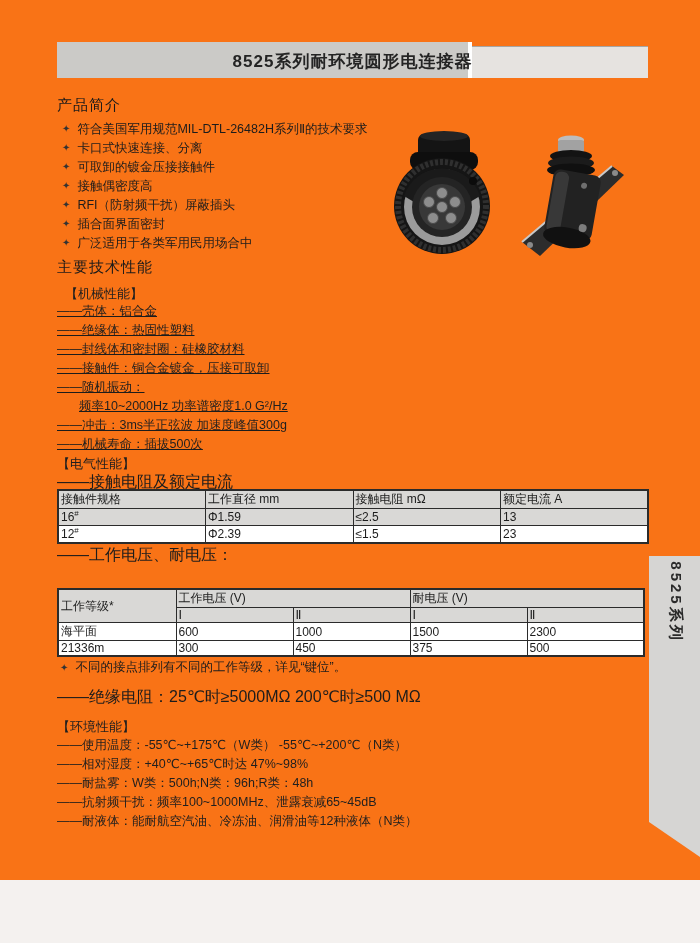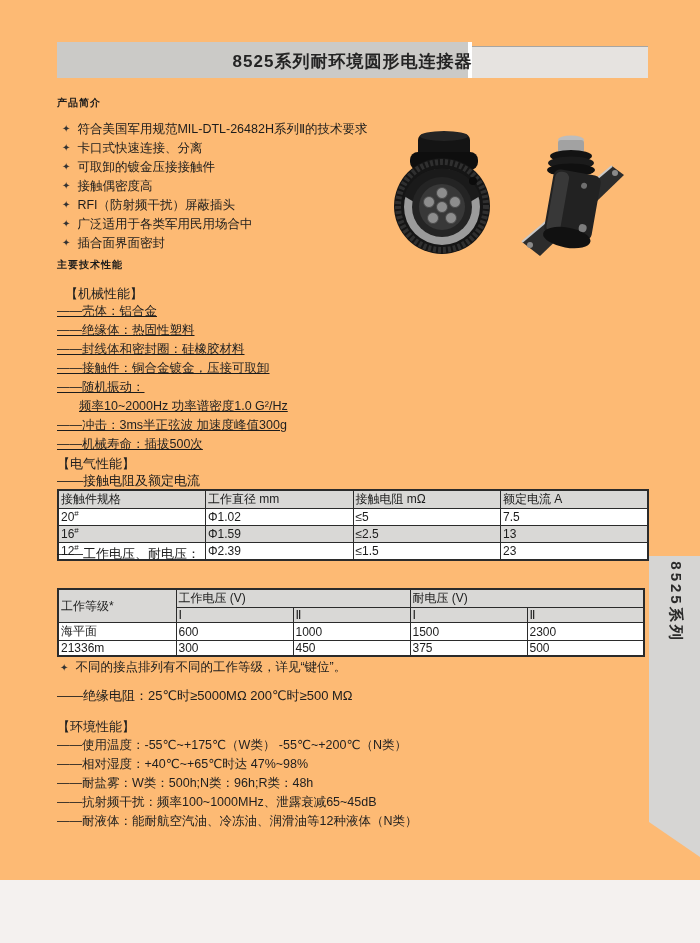--- a/index.html
+++ b/index.html
@@ -1,32 +1,32 @@
 <!DOCTYPE html>
 <html><head>
 <meta charset="utf-8">
 <style>
   * { margin:0; padding:0; box-sizing:border-box; }
   html,body { width:700px; height:943px; background:#ffffff; }
   body { font-family:"Liberation Sans","DejaVu Sans",sans-serif; color:#1c1c1c; position:relative; overflow:hidden; }
 
-  #page { position:absolute; inset:0; background:#fdba74; }
+  #page { position:absolute; inset:0; background:#f97316; }
 
   
   .footer-strip { position:absolute; left:0; top:880px; width:700px; height:63px; background:#f4f1ef; }
 
   
   .title-bar { position:absolute; left:57px; top:42px; width:591px; height:36px; display:flex; }
   .title-bar .seg-dark { width:411px; height:36px; background:#cbcac7; }
   .title-bar .seg-gap { width:4px; height:36px; background:#ffffff; }
   .title-bar .seg-light { flex:1; height:32px; margin-top:4px; background:#e6e3e0; border-top:1px solid #a7a5a2; }
   .title-bar .title-text { position:absolute; left:0; top:8px; width:100%; text-align:center; font-size:17px; font-weight:bold; letter-spacing:1px; color:#242424; }
 
   
-  .h-section { position:absolute; left:57px; font-size:10px; font-weight:bold; color:#1a1a1a; letter-spacing:1px; }
+  .h-section { position:absolute; left:57px; font-size:15px; font-weight:normal; color:#1a1a1a; letter-spacing:1px; }
   .h-sub { position:absolute; left:57px; font-size:13px; color:#1f1f1f; }
 
   
   .intro-list { position:absolute; left:62px; top:119px; width:360px; }
   .intro-item { height:19px; font-size:12.5px; line-height:19px; white-space:nowrap; }
   .intro-item .star { font-size:10px; margin-right:7px; color:#333; vertical-align:0.5px; }
 
   
   .line-list { position:absolute; left:57px; width:560px; }
   .line-list .line { height:19px; line-height:19px; font-size:12.5px; white-space:nowrap; color:#1f1f1f; }
@@ -37,21 +37,21 @@
   table, td, th { border:1px solid #2b2b2b; }
   table { border:2px solid #2b2b2b; }
   td, th { font-size:12px; font-weight:normal; text-align:left; vertical-align:middle; height:17px; padding:0 2px; color:#1c1c1c; }
   .cell-gray { background:#d9d8d6; }
   sup { font-size:8px; vertical-align:super; line-height:0; }
 
   #contact-table { top:489px; width:592px; }
   #voltage-table { top:588px; width:588px; }
   #voltage-table td { height:15px; }
 
-  .caption { position:absolute; left:57px; font-size:13px; white-space:nowrap; }
+  .caption { position:absolute; left:57px; font-size:16px; white-space:nowrap; }
 
   .note-line { position:absolute; left:60px; top:659px; font-size:12.5px; white-space:nowrap; }
   .note-line .star { font-size:10px; margin-right:7px; color:#333; }
 
   
   .side-tab { position:absolute; left:649px; top:556px; width:51px; height:301px; background:#d6d5d3;
               clip-path:polygon(0 0, 100% 0, 100% 100%, 0 266px); }
   .side-tab .label { position:absolute; top:46px; left:50%; transform:translate(-50%,-50%) rotate(90deg); transform-origin:center;
                      white-space:nowrap; font-size:15px; font-weight:600; letter-spacing:3px; color:#2a2a2a; }
 
@@ -71,22 +71,22 @@
   </div>
 
   <div class="h-section" style="top:96px;">产品简介</div>
 
   <div class="intro-list">
     <div class="intro-item"><span class="star">✦</span><span>符合美国军用规范MIL-DTL-26482H系列Ⅱ的技术要求</span></div>
     <div class="intro-item"><span class="star">✦</span><span>卡口式快速连接、分离</span></div>
     <div class="intro-item"><span class="star">✦</span><span>可取卸的镀金压接接触件</span></div>
     <div class="intro-item"><span class="star">✦</span><span>接触偶密度高</span></div>
     <div class="intro-item"><span class="star">✦</span><span>RFI（防射频干扰）屏蔽插头</span></div>
+    <div class="intro-item"><span class="star">✦</span><span>插合面界面密封</span></div>
     <div class="intro-item"><span class="star">✦</span><span>广泛适用于各类军用民用场合中</span></div>
-    <div class="intro-item"><span class="star">✦</span><span>插合面界面密封</span></div>
   </div>
 
   <svg class="photos" viewBox="0 0 280 132">
 
     <g>
       <rect x="46" y="6" width="52" height="24" rx="6" fill="#141414"></rect>
       <ellipse cx="72" cy="8" rx="24" ry="5" fill="#242424"></ellipse>
       <rect x="38" y="24" width="68" height="18" rx="8" fill="#0e0e0e"></rect>
       <circle cx="70" cy="78" r="48" fill="#151515"></circle>
       <circle cx="70" cy="78" r="44" fill="none" stroke="#2f2f2f" stroke-width="6" stroke-dasharray="3 2"></circle>
@@ -141,26 +141,20 @@
   <div class="caption" style="top:472px;">——接触电阻及额定电流</div>
 
   <table id="contact-table">
     <tbody>
         <tr>
       <th class="cell-gray">接触件规格</th>
       <th class="cell-gray">工作直径 mm</th>
       <th class="cell-gray">接触电阻 mΩ</th>
       <th class="cell-gray">额定电流 A</th>
     </tr>
-    <tr>
-      <td><span>20</span><sup>#</sup></td>
-      <td>Φ1.02</td>
-      <td>≤5</td>
-      <td>7.5</td>
-    </tr>
     <tr class="cell-gray">
       <td class="cell-gray"><span>16</span><sup>#</sup></td>
       <td class="cell-gray">Φ1.59</td>
       <td class="cell-gray">≤2.5</td>
       <td class="cell-gray">13</td>
     </tr>
     <tr>
       <td><span>12</span><sup>#</sup></td>
       <td>Φ2.39</td>
       <td>≤1.5</td>

